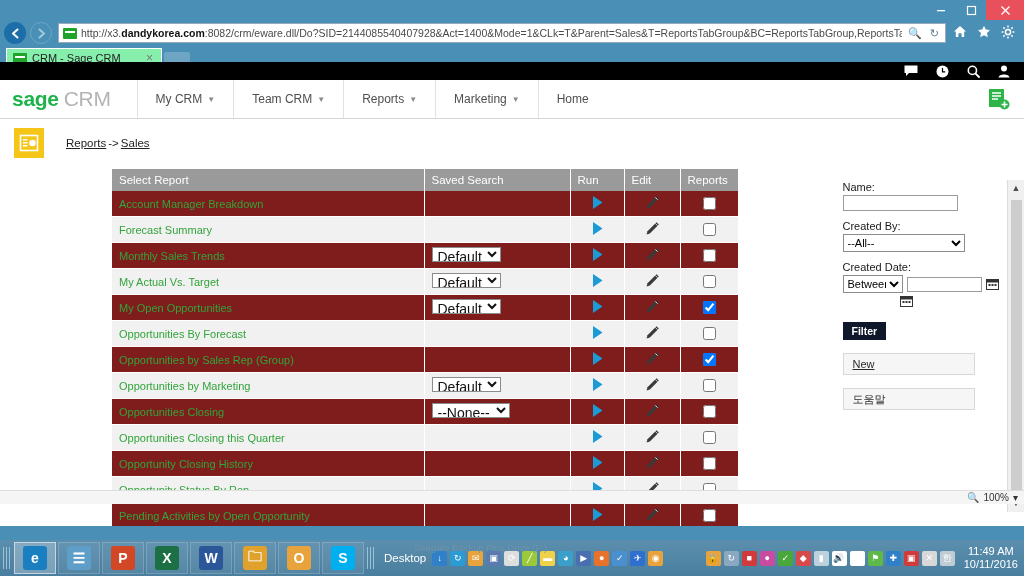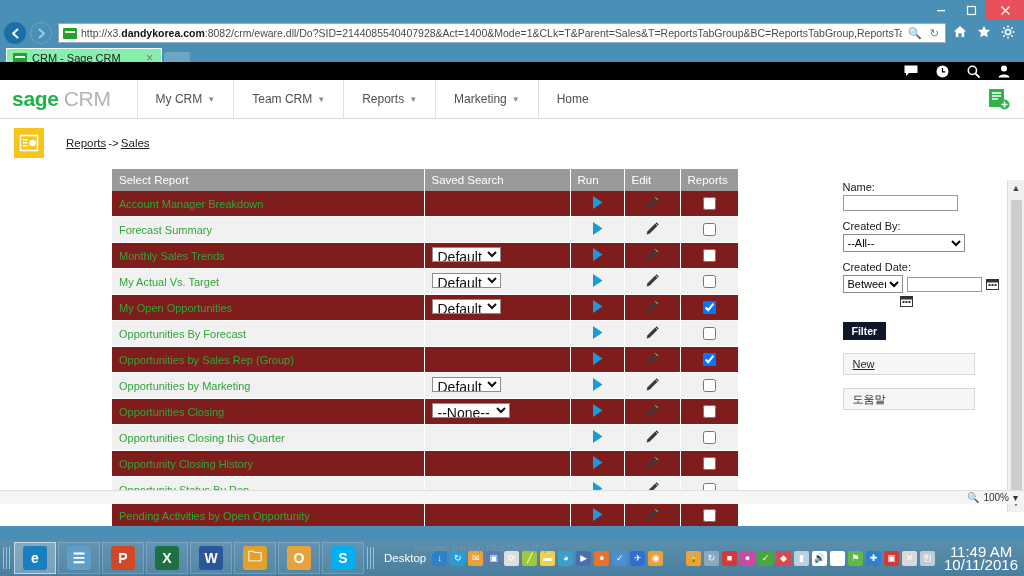--- a/index.html
+++ b/index.html
@@ -230,21 +230,21 @@
   .tb-overlay {
     position: absolute; left: 414px; top: 2px; font-size: 9.5px;
     color: #6f93ab; white-space: nowrap; pointer-events: none;
   }
   .tray { margin-left: auto; display: flex; align-items: center; gap: 4px; padding-right: 6px; }
   .tray-ico {
     width: 15px; height: 15px; border-radius: 2px;
     display: flex; align-items: center; justify-content: center;
     font-size: 9px; color: #ffffff;
   }
-  .clock { color: #ffffff; font-size: 15px; line-height: 13px; text-align: center; padding-left: 5px; }
+  .clock { color: #ffffff; font-size: 11px; line-height: 13px; text-align: center; padding-left: 5px; }
   .minibar { display: flex; align-items: center; gap: 3px; }
 </style>
 </head>
 <body>
 
 <div class="ie-window">
 
   <div class="titlebar">
     <div class="win-btn">
       <svg width="10" height="10" viewBox="0 0 10 10">

